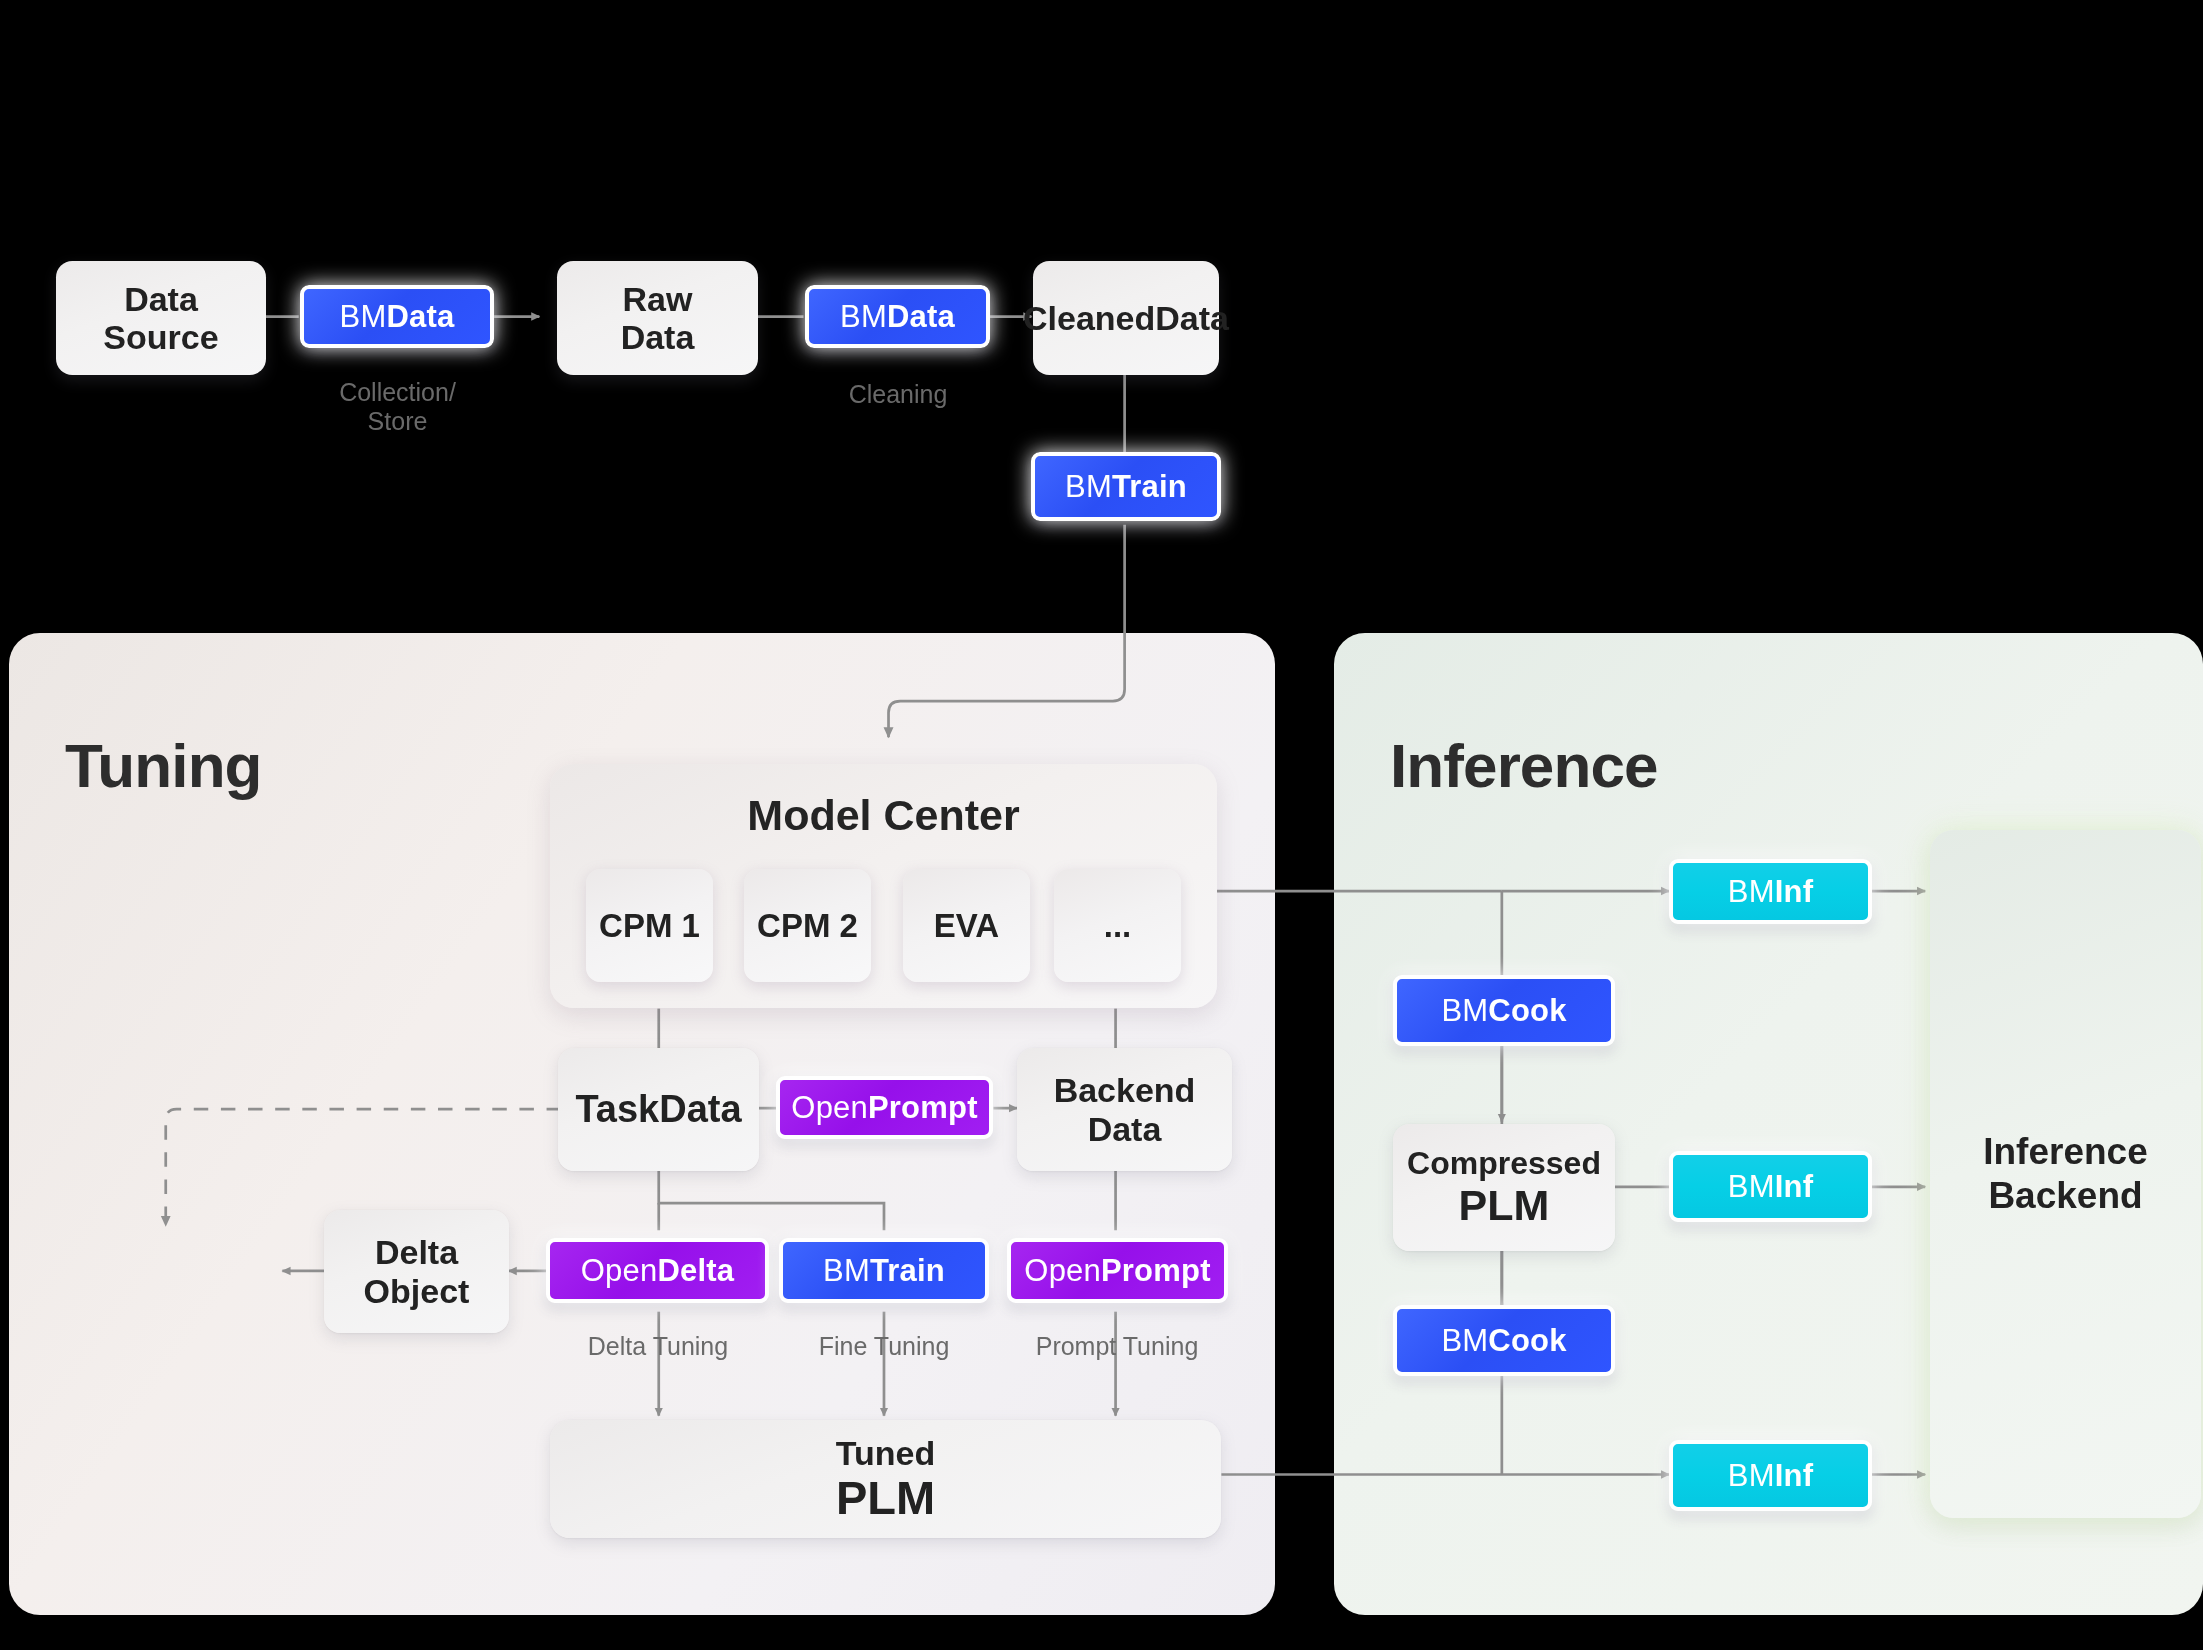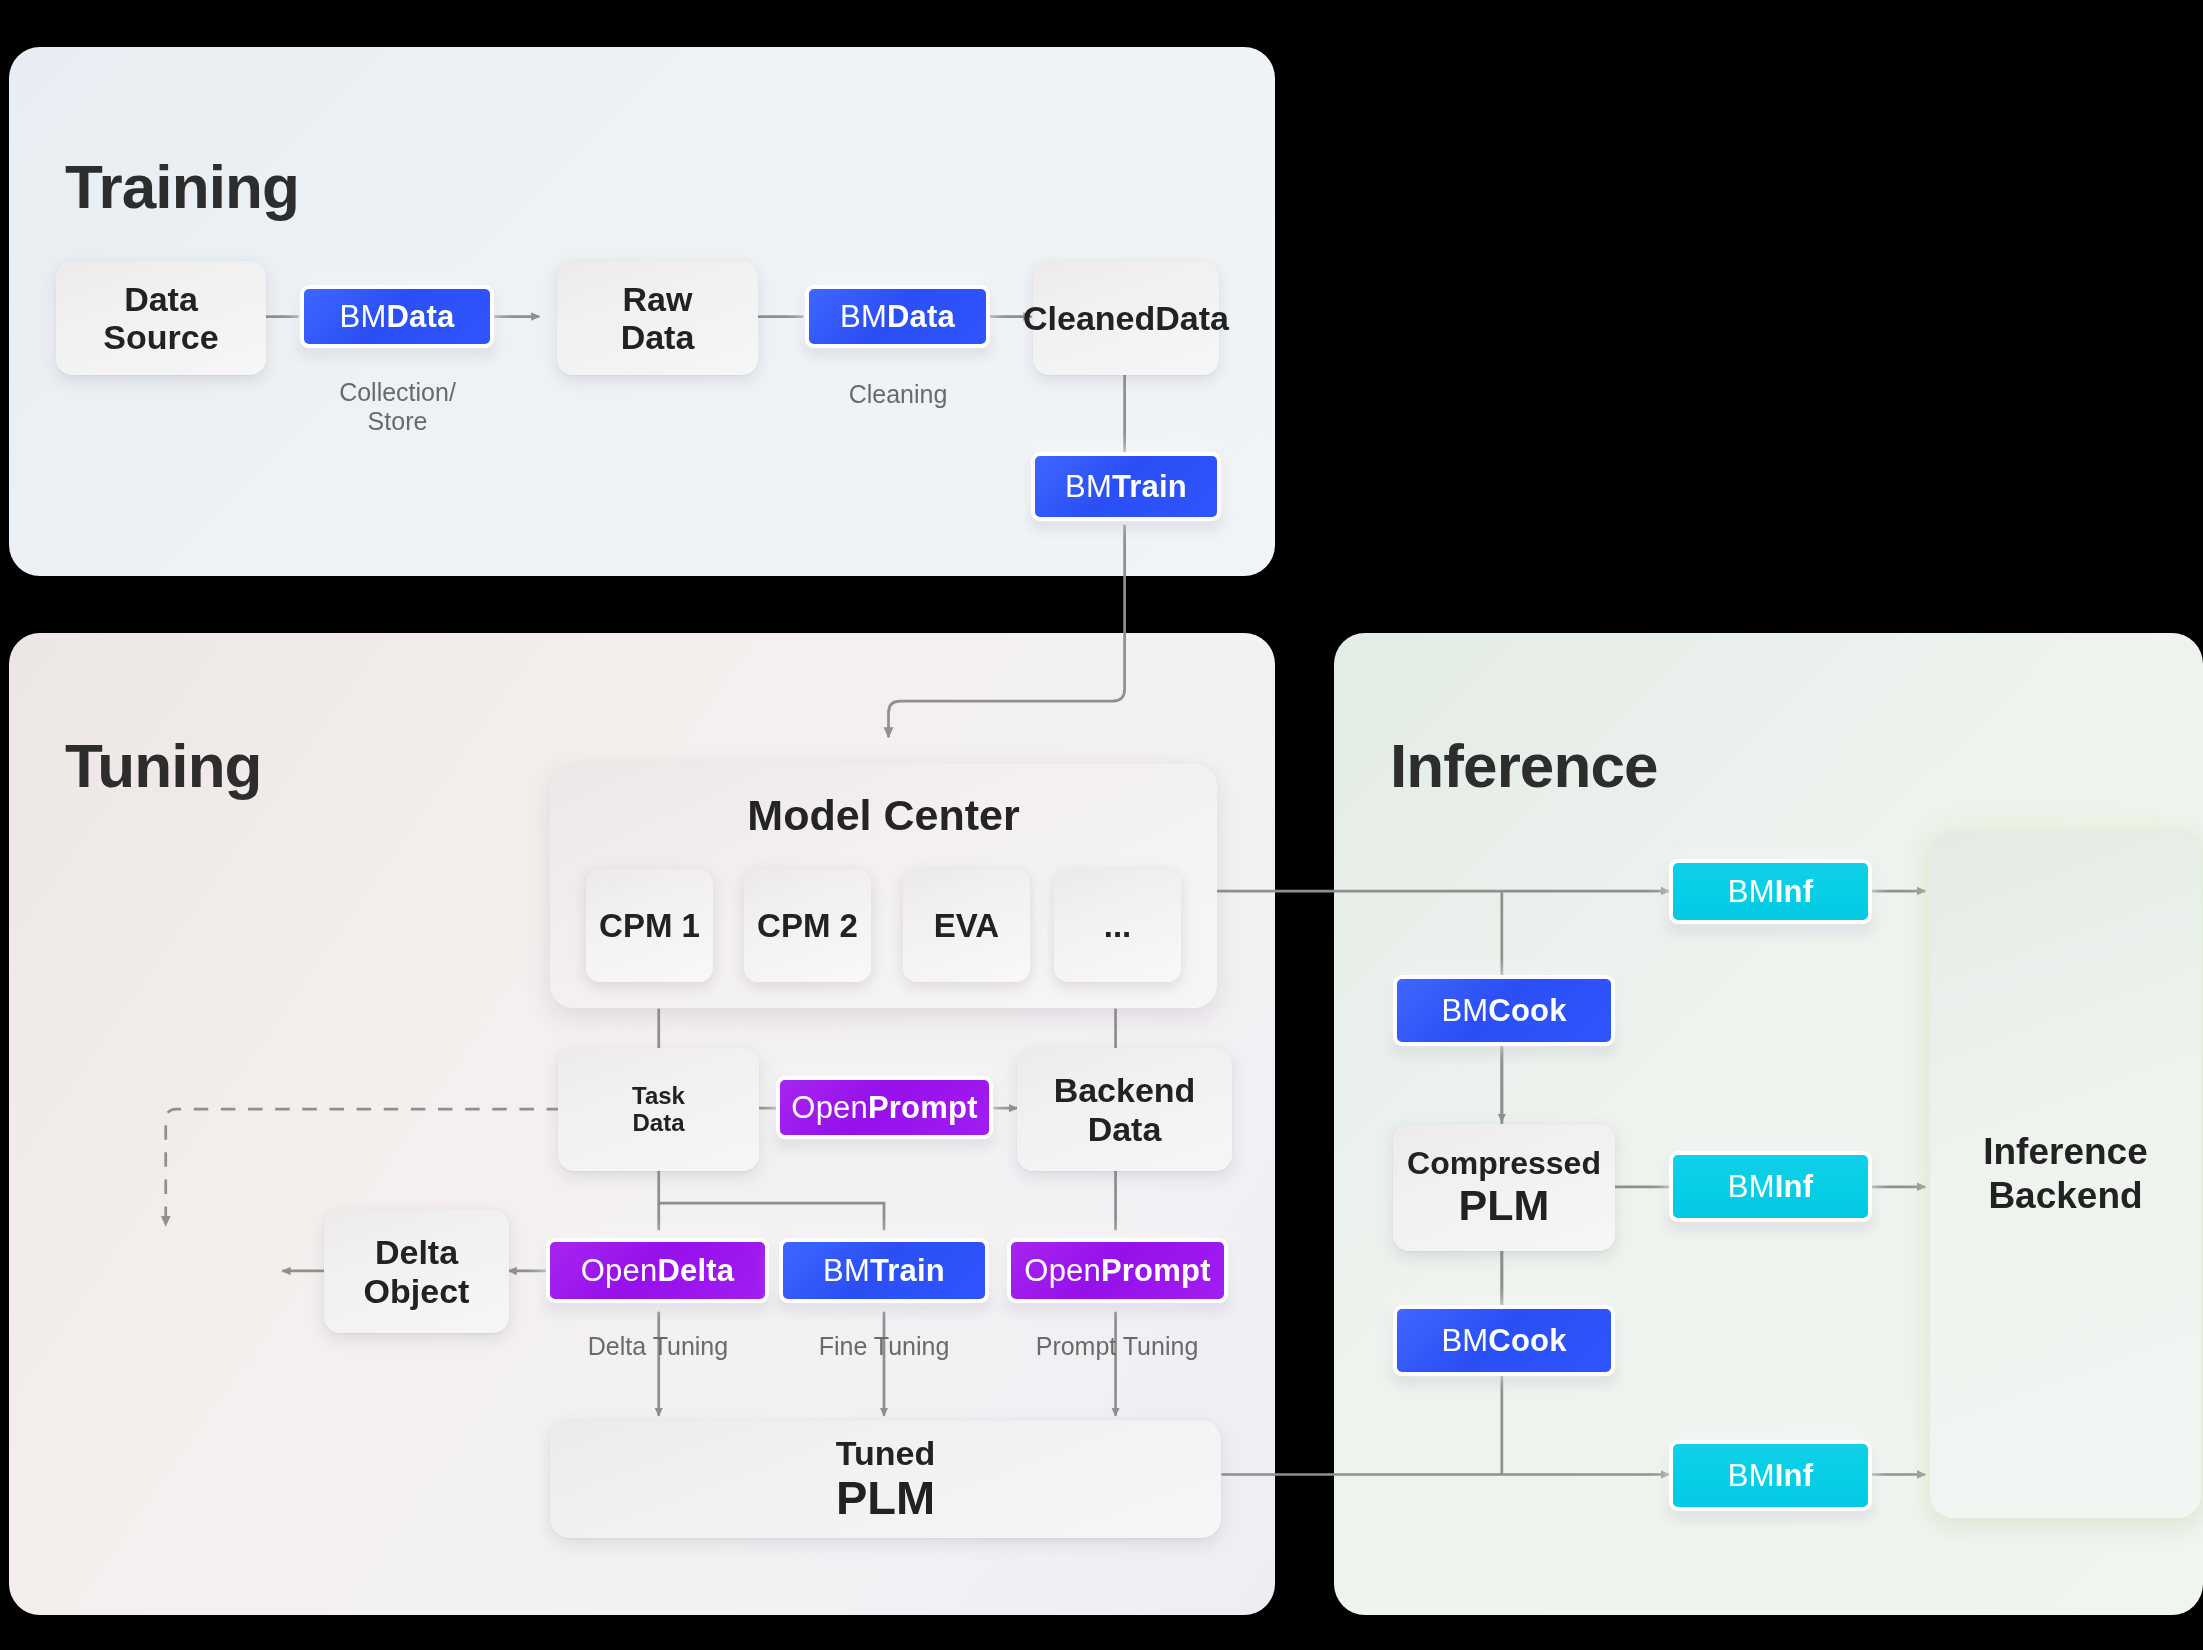--- a/index.html
+++ b/index.html
@@ -92,23 +92,20 @@
     box-shadow:0 0 31px rgba(228,245,205,.75),0 7.2px 22px rgba(120,140,120,.18);
     display:flex;align-items:center;justify-content:center;
     font-size:37px;font-weight:700;color:#222;line-height:1.2;text-align:center;
   }
 </style>
 </head>
 <body>
 
 <div class="stage">
 
-  <div class="panel" id="panel-training">
-    <div class="panel-title">Training</div>
-  </div>
 
   <div class="panel" id="panel-tuning">
     <div class="panel-title">Tuning</div>
   </div>
 
   <div class="panel" id="panel-inference">
     <div class="panel-title">Inference</div>
   </div>
 
   <svg class="wires" viewBox="0 0 2436 1824">
@@ -214,21 +211,21 @@
         <span>CPM 2</span>
       </div>
     <div class="mc-item" style="left:353px;">
         <span>EVA</span>
       </div>
     <div class="mc-item" style="left:504px;">
         <span>...</span>
       </div>
   </div>
 
-  <div class="node card" style="left:558px;top:1048px;width:201px;height:123px;flex-direction:column;font-size:24px;">
+  <div class="node card" style="left:558px;top:1048px;width:201px;height:123px;flex-direction:row;font-size:38px;">
     <span>Task</span>
     <span>Data</span>
   </div>
 
   <div class="node chip purple" style="left:776px;top:1076px;width:217px;height:63px;">
     <span>Open</span>
       <b>Prompt</b>
   </div>
 
   <div class="node card" style="left:1017px;top:1048px;width:215px;height:123px;flex-direction:column;font-size:34px;">

